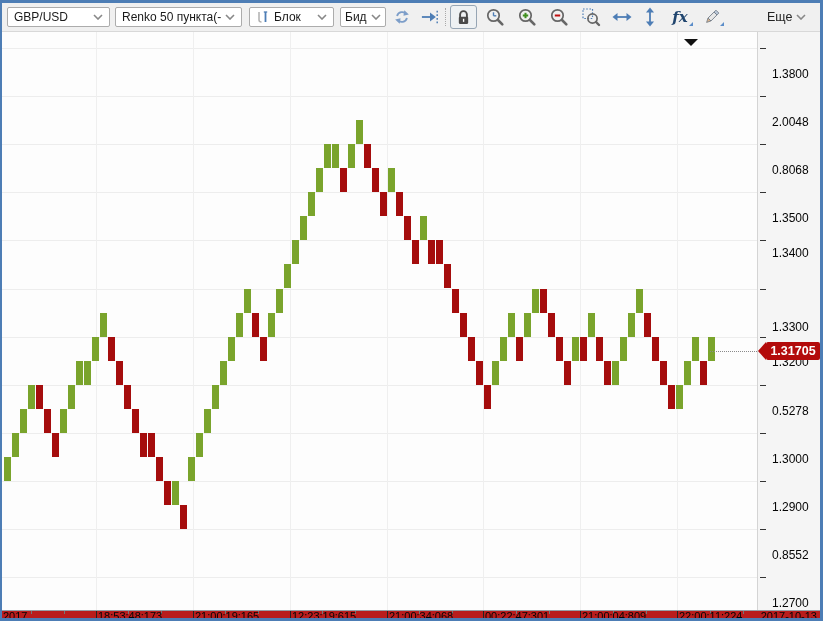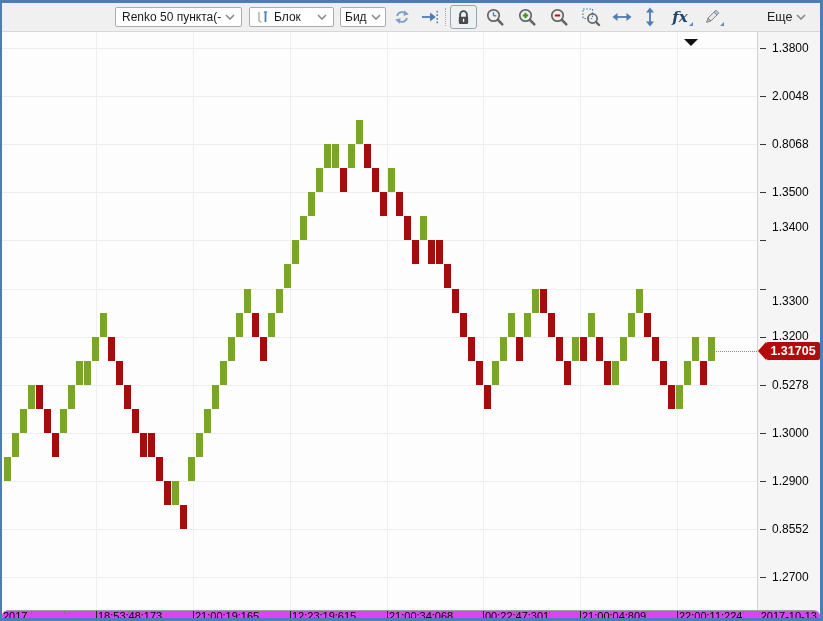--- a/index.html
+++ b/index.html
@@ -17,37 +17,43 @@
       border-left:4px solid transparent;border-bottom:4px solid #5b8dc9;}
   .more{position:absolute;top:4px;height:20px;display:flex;align-items:center;font-size:12.5px;color:#222;}
   .fxtxt{font-family:"DejaVu Serif",serif;font-style:italic;font-weight:bold;font-size:15px;color:#20456e;line-height:1;}
   .chart{position:absolute;left:0;top:29px;width:755px;height:578px;background:#fdfdfd;overflow:hidden;}
   .hgrid{position:absolute;left:0;width:100%;height:1px;background:#ededed;}
   .vgrid{position:absolute;top:0;width:1px;height:100%;background:#efefef;}
   .brick{position:absolute;width:7px;}
   .marker{position:absolute;width:0;height:0;border-left:7px solid transparent;border-right:7px solid transparent;border-top:7px solid #111;}
   .dotline{position:absolute;height:0;border-top:1.5px dotted #8a8a8a;}
   .paxis{position:absolute;left:755px;top:29px;width:63px;height:578px;background:#f5f5f5;border-left:1px solid #d4d4d4;}
-  .plabel{position:absolute;left:14px;font-size:12px;color:#050505;}
+  .plabel{position:absolute;left:14px;font-size:12px;color:#050505;margin-top:26px;}
   .pdash{position:absolute;left:2px;width:6px;height:0;border-top:1.6px solid #333;}
   .badge{position:absolute;left:8px;width:54px;height:18px;border-radius:2px;color:#fff;font-size:12.5px;font-weight:bold;
          display:flex;align-items:center;justify-content:center;}
   .badgetip{position:absolute;width:0;height:0;border-top:9px solid transparent;border-bottom:9px solid transparent;}
-  .taxis{position:absolute;left:0;top:607px;width:818px;height:11px;background:#d946ef;border-top:1px solid #97a0a8;border-radius:6px;}
+  .taxis{position:absolute;left:0;top:607px;width:818px;height:11px;background:#b91c1c;border-top:1px solid #97a0a8;}
   .tlabel{position:absolute;top:0px;font-size:11px;color:#050505;white-space:nowrap;line-height:11px;}
   .tmaj{position:absolute;top:0;width:1px;height:11px;background:#222;}
   .tmin{position:absolute;top:0;width:1px;height:3px;background:#777;}
 </style>
 </head>
 <body>
 
 <div class="window">
 
   <div class="toolbar">
 
+    <div class="dd" style="left:5px;width:103px;">
+      <span class="lbl">GBP/USD</span>
+      <svg class="chev" viewBox="0 0 10 6">
+          <polyline points="1,1 5,5 9,1" stroke="#888" stroke-width="1.6" fill="none"></polyline>
+        </svg>
+    </div>
 
     <div class="dd" style="left:113px;width:127px;">
       <span class="lbl">Renko 50 пункта(-...</span>
       <svg class="chev" viewBox="0 0 10 6">
           <polyline points="1,1 5,5 9,1" stroke="#888" stroke-width="1.6" fill="none"></polyline>
         </svg>
     </div>
 
     <div class="dd" style="left:247px;width:85px;">
       <svg width="14" height="14" viewBox="0 0 14 14" style="margin-right:4px;flex:0 0 auto;">

